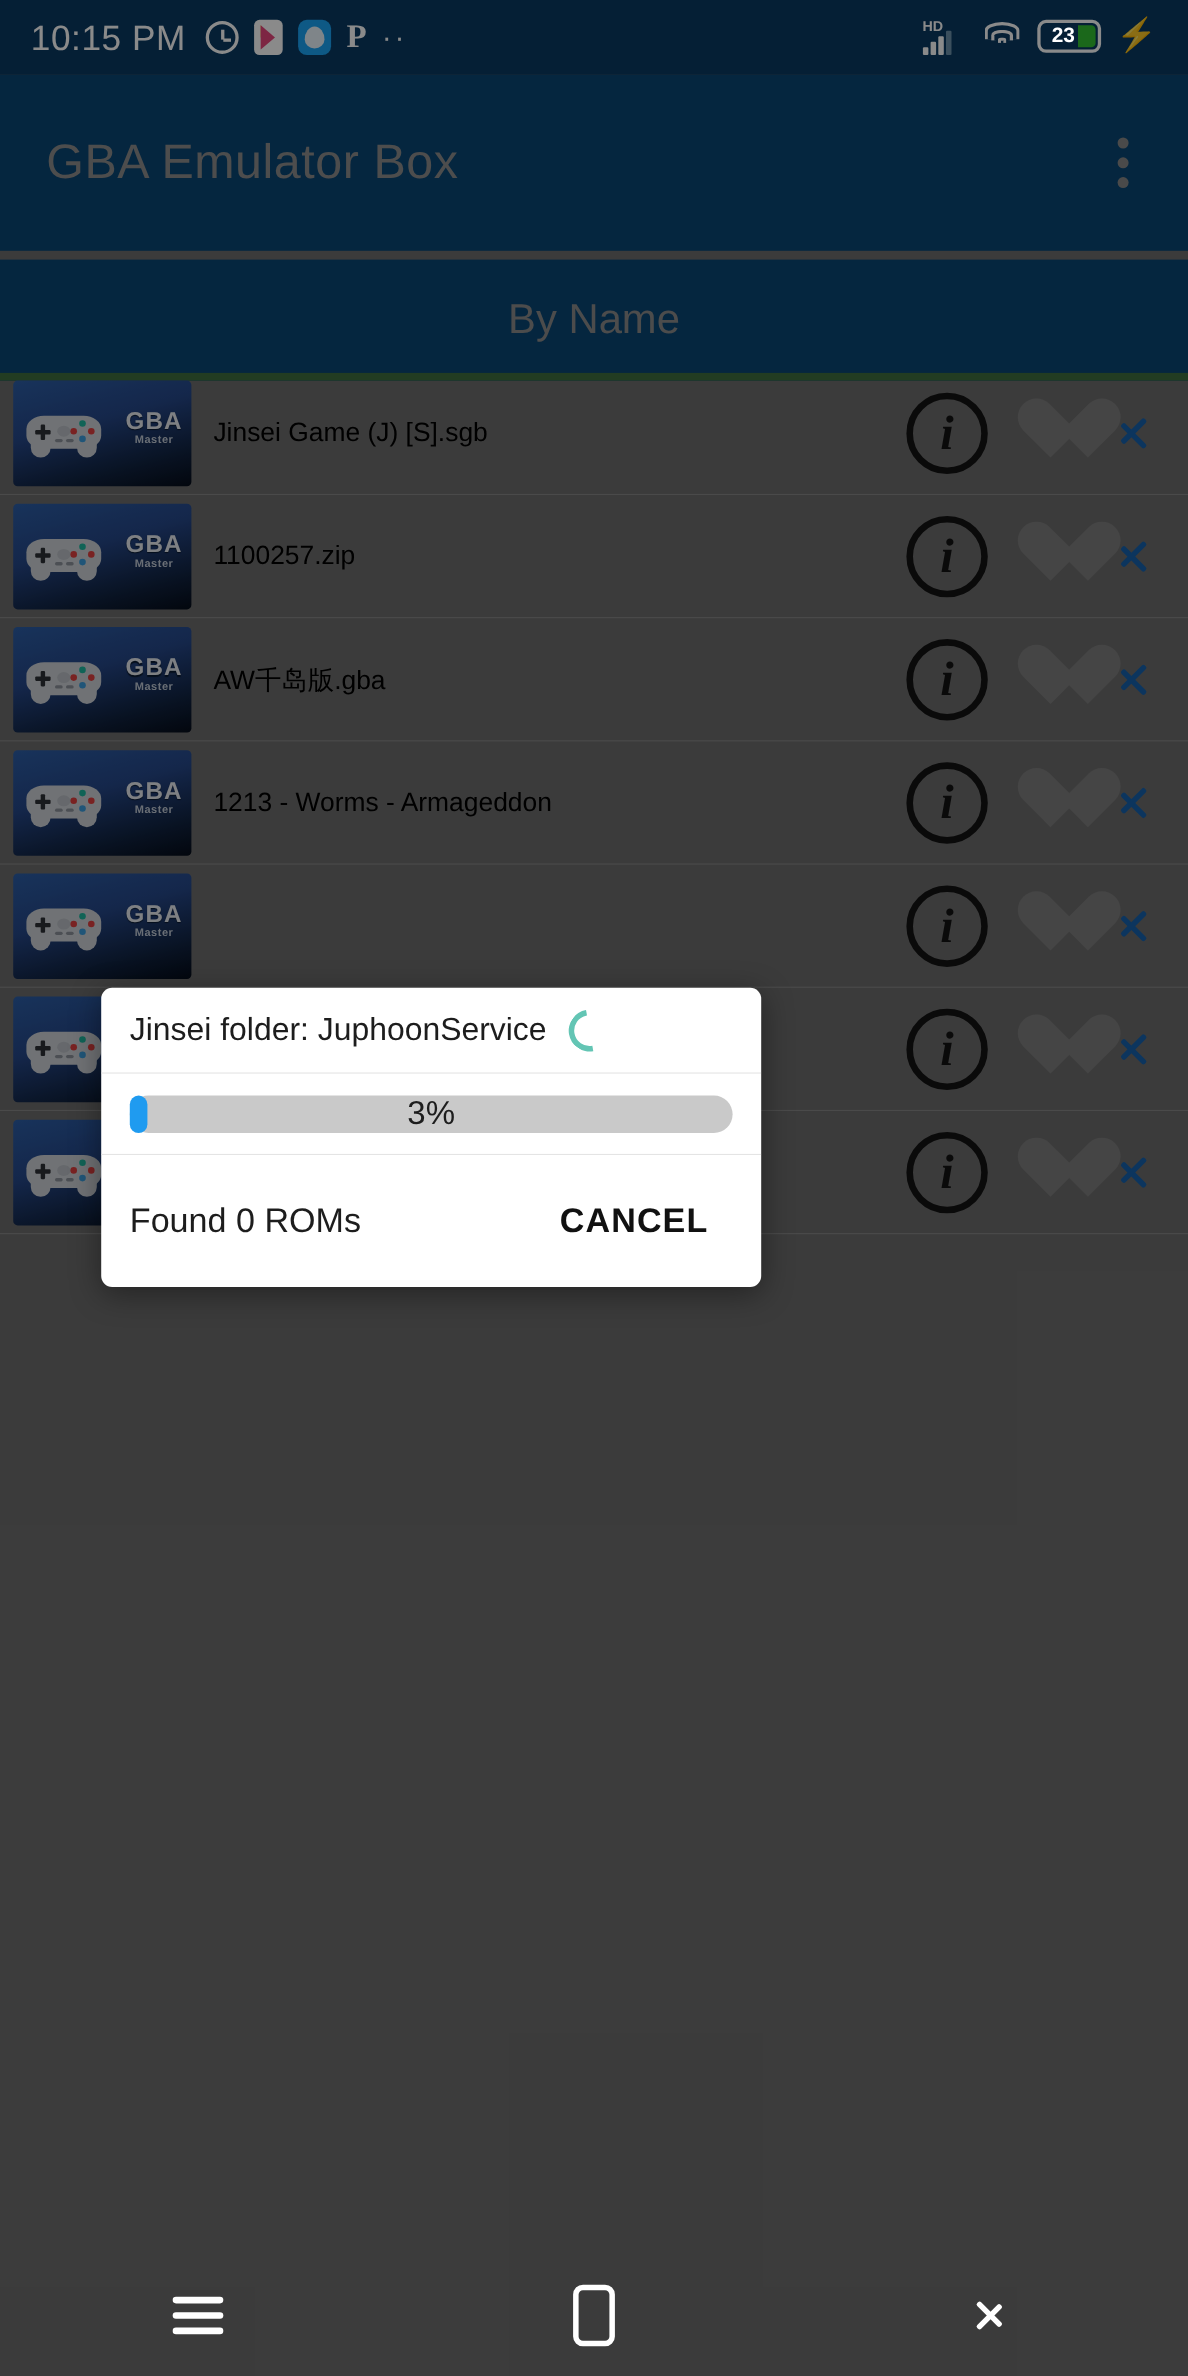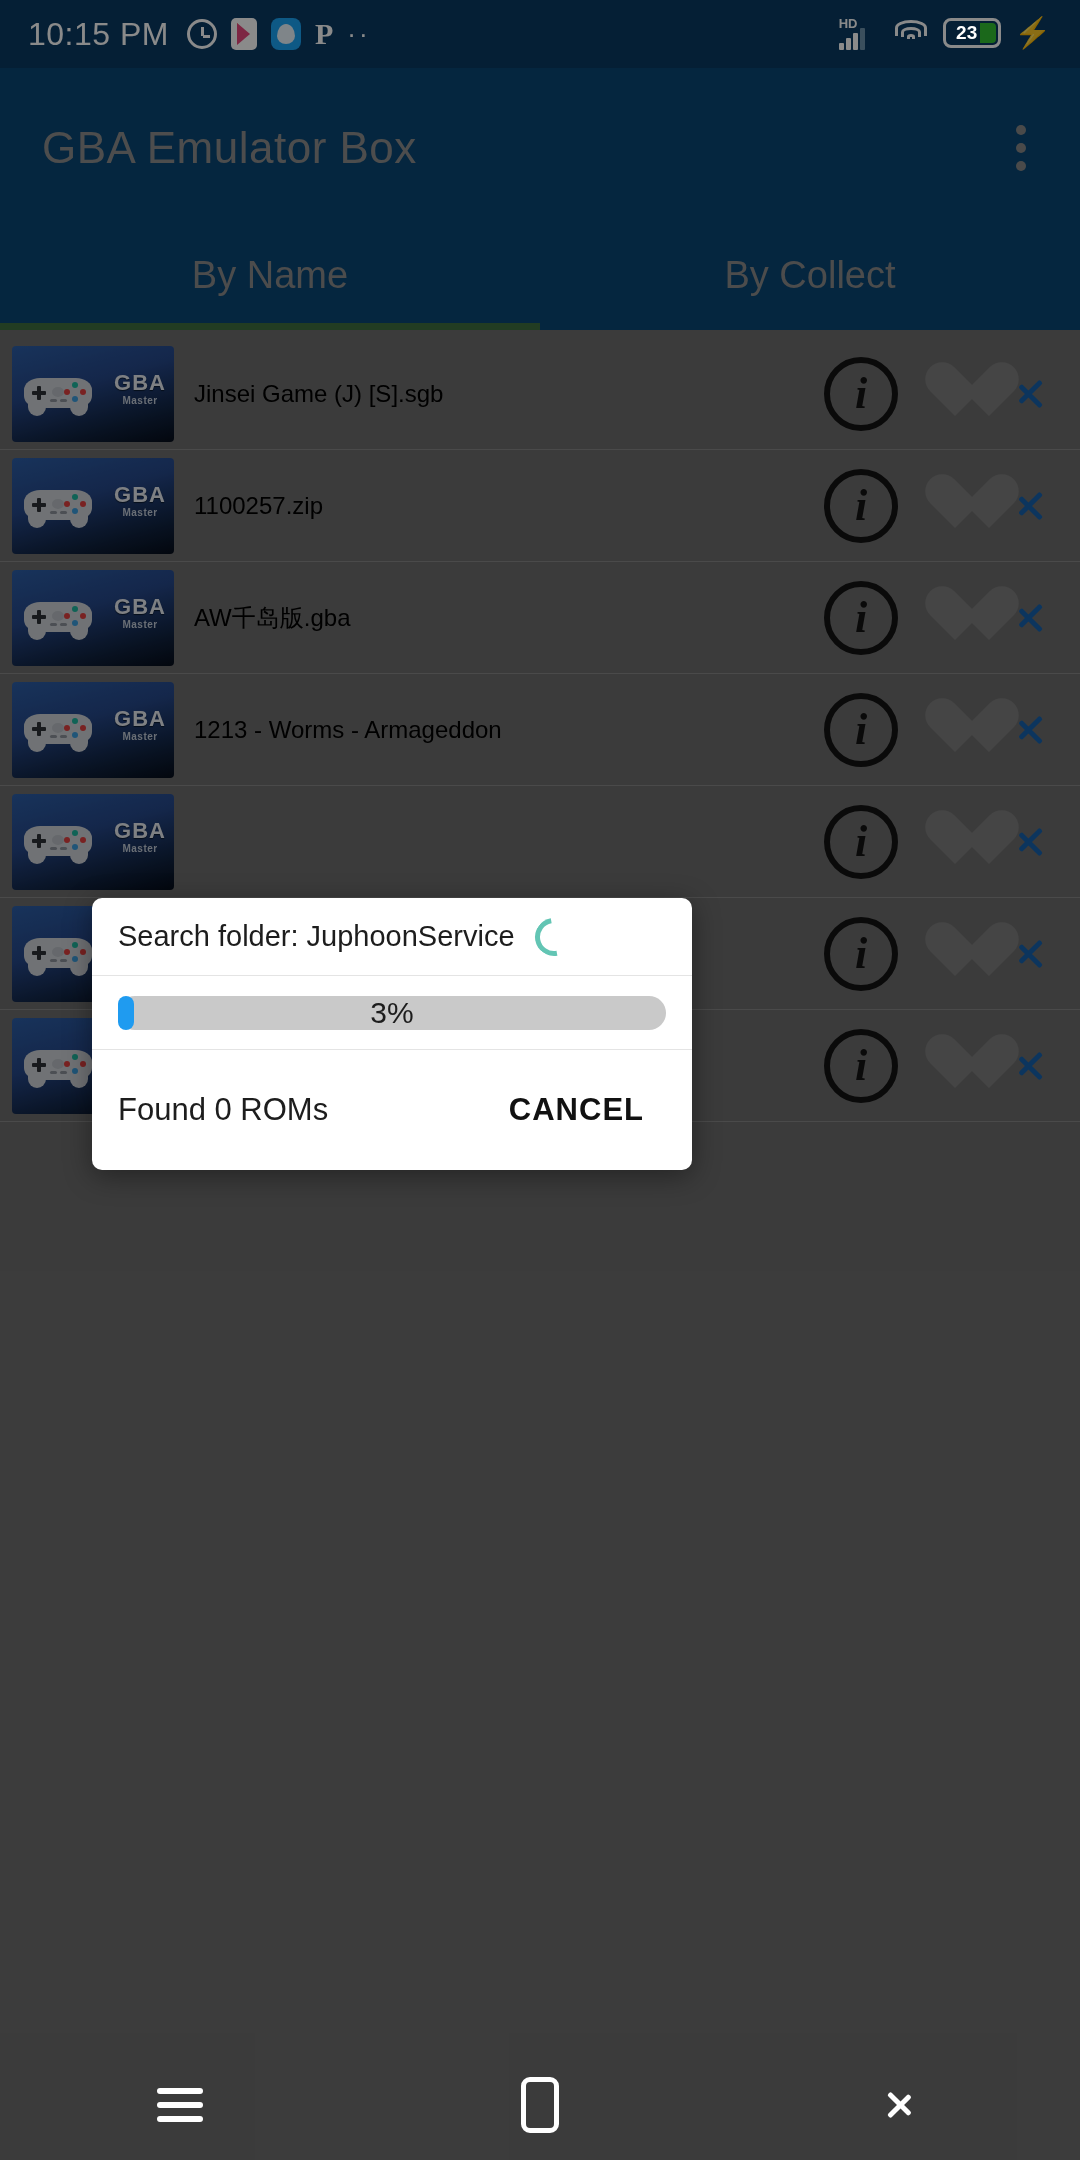--- a/index.html
+++ b/index.html
@@ -68,21 +68,21 @@
   
   .appbar{
     position:absolute;top:68px;left:0;width:1080px;height:160px;
     background:#0a4775;display:flex;align-items:center;padding:0 42px;gap:16px;
   }
   .app-title{font-size:44px;color:#8e8e8e;letter-spacing:.5px;}
   .overflow{margin-left:auto;display:flex;flex-direction:column;gap:8px;align-items:center;padding:12px;}
   .overflow i{width:10px;height:10px;border-radius:50%;background:#8a8a8a;display:block;}
 
   
-  .tabs{position:absolute;top:220px;left:0;width:1080px;height:110px;background:#0a4775;display:flex;}
+  .tabs{position:absolute;top:236px;left:0;width:1080px;height:110px;background:#0a4775;display:flex;}
   .tab{flex:1;display:flex;align-items:center;justify-content:center;font-size:38px;color:#8c8c8c;position:relative;}
   .tab.active::after{content:"";position:absolute;left:0;right:0;bottom:0;height:7px;background:#3f6f3f;}
 
   
   .list{position:absolute;top:338px;left:0;width:1080px;}
   .row{height:112px;display:flex;align-items:center;border-bottom:1px solid #8a8a8a;padding:0 0 0 12px;position:relative;}
   .thumb{width:162px;height:96px;border-radius:4px;flex:none;position:relative;overflow:hidden;
     background:linear-gradient(165deg,#2d5fa8 0%,#26488a 40%,#10223f 78%,#060d1a 100%);}
   .pad{position:absolute;left:12px;top:24px;width:68px;height:46px;}
   .pad .body{position:absolute;left:0;top:8px;width:68px;height:30px;background:#cfd3d8;border-radius:16px/12px;}
@@ -199,23 +199,20 @@
         <i></i>
         <i></i>
         <i></i>
       </span>
   </div>
 
   <div class="tabs">
     <div class="tab active">
       <span>By Name</span>
     </div>
-    <div class="tab">
-      <span>By Collect</span>
-    </div>
   </div>
 
   <div class="list" id="rom-list">
       <div class="row">
         <div class="thumb">
           <div class="pad">
             <span class="body"></span>
             <span class="grip-l"></span>
             <span class="grip-r"></span>
             <span class="dpad"></span>
@@ -401,21 +398,21 @@
           <div class="chev"></div>
         </div>
       </div>
     </div>
 </div>
 
 <div id="scrim"></div>
 
 <div id="dialog">
   <div class="dlg-head">
-    <span class="dlg-title">Search folder: JuphoonService</span>
+    <span class="dlg-title">Jinsei folder: JuphoonService</span>
     <span class="spinner"></span>
   </div>
   <div class="dlg-prog">
     <div class="track">
       <span class="fill" id="prog-fill" style="width: 3%;"></span>
       <span class="pct">3%</span>
     </div>
   </div>
   <div class="dlg-foot">
     <span class="found">Found 0 ROMs</span>

